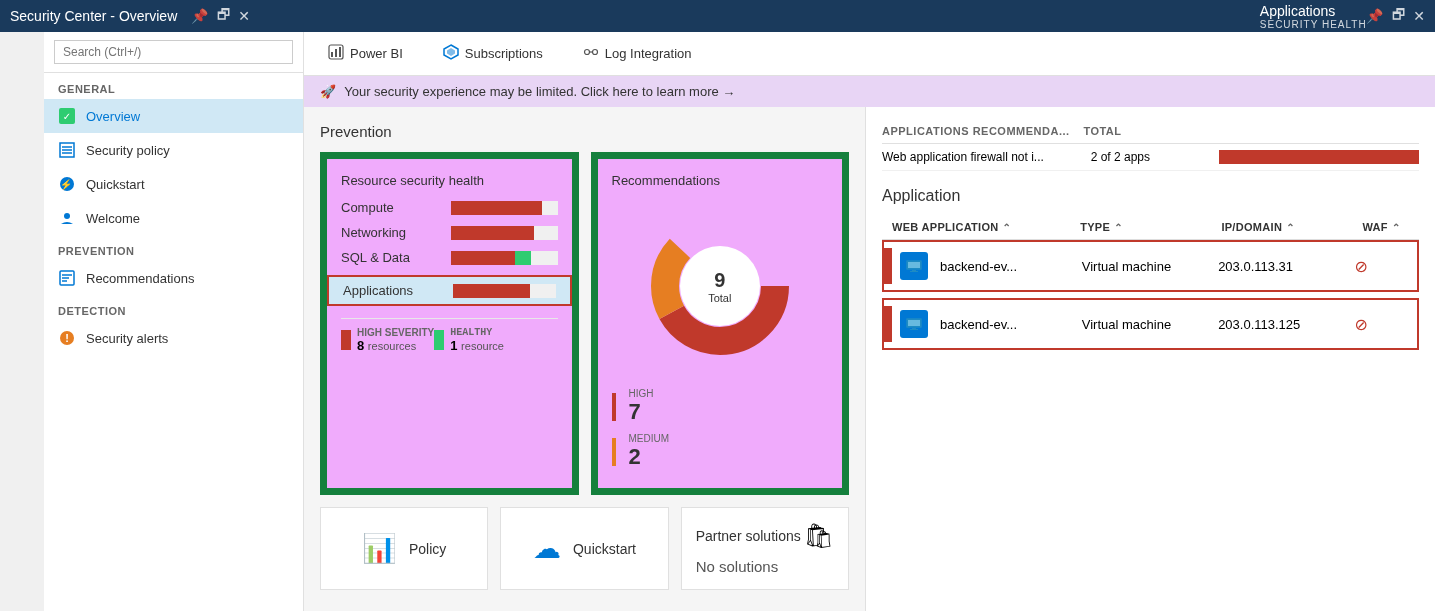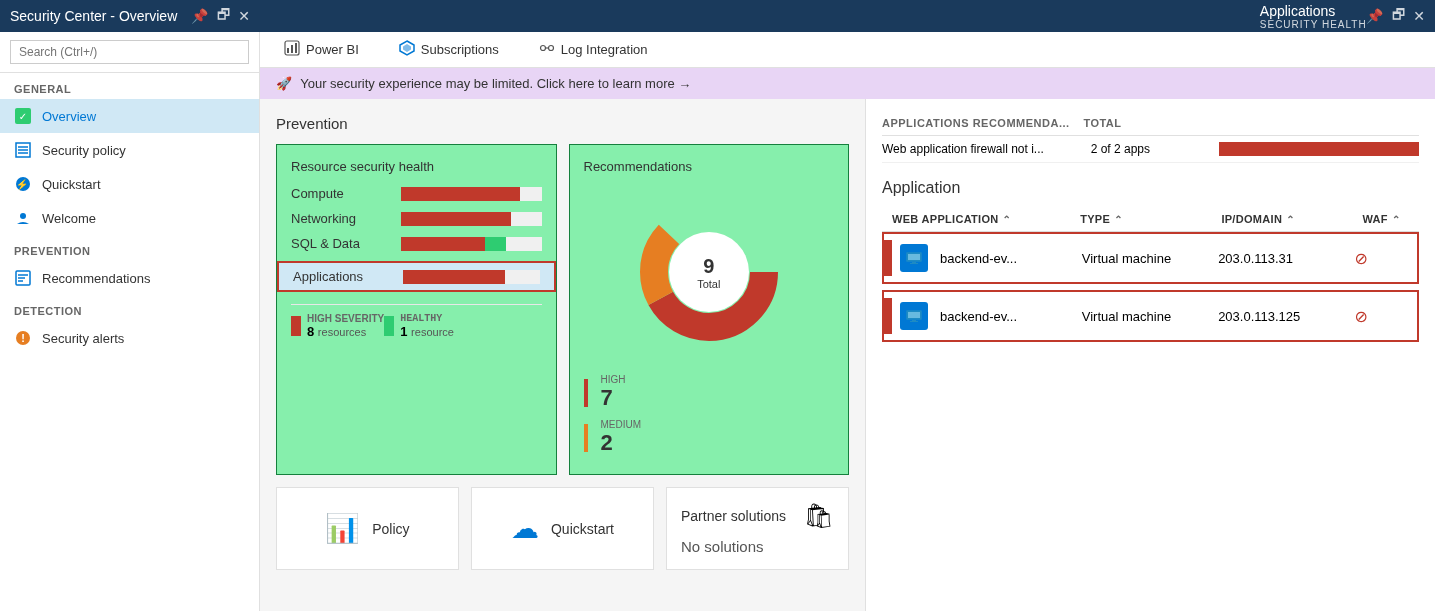--- a/index.html
+++ b/index.html
@@ -67,21 +67,21 @@
       flex-direction: column;
       background: #f5f5f5;
       overflow: hidden;
     }
     .toolbar {
       background: white;
       border-bottom: 1px solid #e0e0e0;
       display: flex;
       align-items: center;
       padding: 0 16px;
-      height: 36px;
+      height: 44px;
       gap: 24px;
       flex-shrink: 0;
     }
     .toolbar-btn {
       display: flex;
       align-items: center;
       gap: 6px;
       font-size: 13px;
       color: #333;
       cursor: pointer;
@@ -114,22 +114,22 @@
     }
     .section-title { font-size: 15px; color: #333; margin-bottom: 12px; font-weight: 400; }
 
     .prevention-grid {
       display: grid;
       grid-template-columns: 1fr 1fr;
       gap: 12px;
     }
 
     .card {
-      background: #86efac;
-      border: 1px solid #15803d;
+      background: #f0abfc;
+      border: 7px solid #15803d;
       padding: 14px;
     }
 
     .resource-health-card {
       padding: 14px;
     }
     .resource-row {
       display: flex;
       align-items: center;
       margin-bottom: 10px;
@@ -294,21 +294,21 @@
         <div class="right-panel-subtitle">SECURITY HEALTH</div>
       </div>
       <div class="titlebar-controls">
         <span>📌</span>
         <span>🗗</span>
         <span>✕</span>
       </div>
     </div>
   </div>
 
-  <div style="display:flex; flex:1; overflow:hidden;">
+  <div style="display:flex; flex:1; overflow:hidden;padding-left:44px;">
 
     <div class="sidebar">
       <div class="sidebar-search">
         <input type="text" placeholder="Search (Ctrl+/)" style="">
       </div>
 
       <div class="sidebar-section-label">GENERAL</div>
 
       <div class="sidebar-item active">
         <div class="icon">

